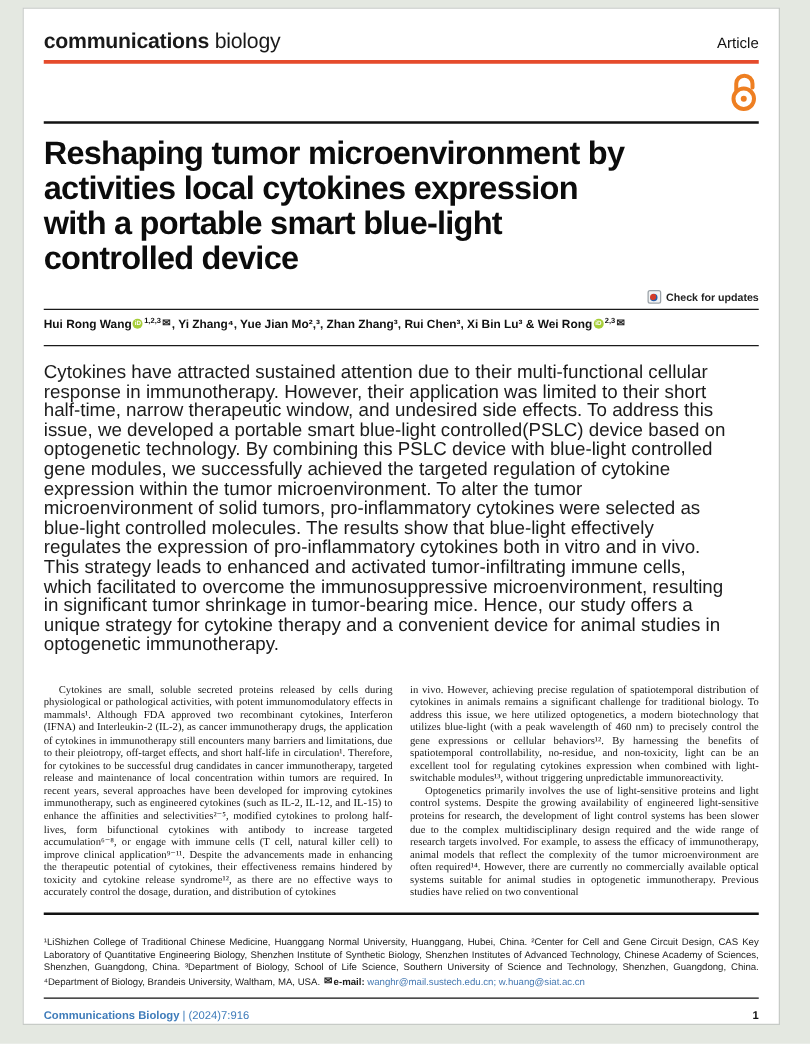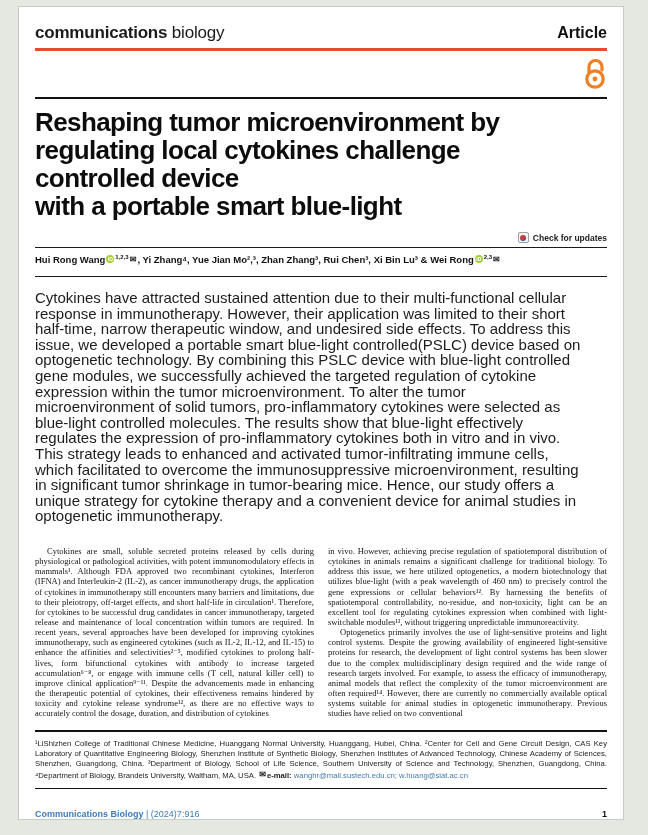--- a/index.html
+++ b/index.html
@@ -15,21 +15,21 @@
     width:606px; height:814px;
     background:#ffffff;
     border:1px solid #c7cbc7;
     padding:16px 16px 10px 16px;
   }
   
   .masthead { display:flex; justify-content:space-between; align-items:baseline; }
   .wordmark { font-size:17px; color:#1a1a1a; letter-spacing:-0.2px; }
   .wordmark .bold { font-weight:bold; }
   .wordmark .light { font-weight:normal; }
-  .article-label { font-size:16px; font-weight:bold; color:#111; }
+  .article-label { font-size:12px; font-weight:normal; color:#111; }
   .brand-rule { height:3px; background:#e54b2c; margin-top:5px; }
   .oa-row { display:flex; justify-content:flex-end; margin-top:7px; height:32px; }
   .doi-row { text-align:right; margin-top:7px; }
   .doi-link { font-size:8.5px; color:#4579b2; text-decoration:none; }
   .rule-thick { height:2px; background:#121212; margin-top:7px; }
   
   .title { margin-top:9px; font-size:26px; line-height:28px; font-weight:bold; color:#0c0c0c; letter-spacing:-0.6px; }
   .updates-row { display:flex; justify-content:flex-end; align-items:flex-end; margin-top:12px; gap:4px; }
   .updates-label { font-size:8.5px; font-weight:bold; color:#222; }
   .crossmark { width:11px; height:11px; border:1px solid #9aa2a8; border-radius:2px; background:#f2f3f4; display:flex; align-items:center; justify-content:center; }
@@ -41,25 +41,25 @@
   sup { font-size:6px; vertical-align:4px; font-weight:bold; }
   .mail-ico { font-size:8px; vertical-align:1px; color:#222; margin:0 1px; }
   
   .abstract { margin-top:13px; font-size:15px; line-height:15.6px; color:#1c1c1c; max-width:548px; }
   
   .columns { display:flex; gap:14px; margin-top:22px; font-family:"Liberation Serif","DejaVu Serif",serif; font-size:8.5px; line-height:10.15px; color:#141414; text-align:justify; }
   .col { width:50%; }
   .col p.indent { text-indent:12px; }
   
   .fn-rule { height:2.5px; background:#111; margin-top:11px; }
-  .footnotes { margin-top:7px; font-size:7.7px; line-height:10.2px; color:#1c1c1c; text-align:justify; }
+  .footnotes { margin-top:17px; font-size:7.7px; line-height:10.2px; color:#1c1c1c; text-align:justify; }
   .footnotes .lbl { font-weight:bold; }
   .footnotes a { color:#4579b2; text-decoration:none; }
   .footer-rule { height:1.5px; background:#111; margin-top:7px; }
-  .footer { display:flex; justify-content:space-between; align-items:flex-end; margin-top:20px; }
+  .footer { display:flex; justify-content:space-between; align-items:flex-end; margin-top:8px; }
   .journal-ref { font-size:9px; color:#3f7cba; }
   .journal-ref .jname { font-weight:bold; }
   .page-num { font-size:9px; font-weight:bold; color:#111; }
 </style>
 </head>
 <body>
 
 <div class="page">
 
   <div class="masthead">
@@ -78,23 +78,23 @@
         <circle cx="12" cy="21" r="8.2" fill="none" stroke="#ee7f22" stroke-width="3.2"></circle>
         <circle cx="12" cy="21" r="2.4" fill="#ee7f22"></circle>
       </svg>
     </span>
   </div>
 
   <div class="rule-thick"></div>
 
   <h1 class="title">
     <div>Reshaping tumor microenvironment by</div>
-    <div>regulating local cytokines challenge</div>
+    <div>activities local cytokines expression</div>
+    <div>with a portable smart blue-light</div>
     <div>controlled device</div>
-    <div>with a portable smart blue-light</div>
   </h1>
 
   <div class="updates-row">
     <span class="crossmark">
         <span class="dot"></span>
       </span>
     <span class="updates-label">Check for updates</span>
   </div>
   <div class="rule-thin"></div>
 

